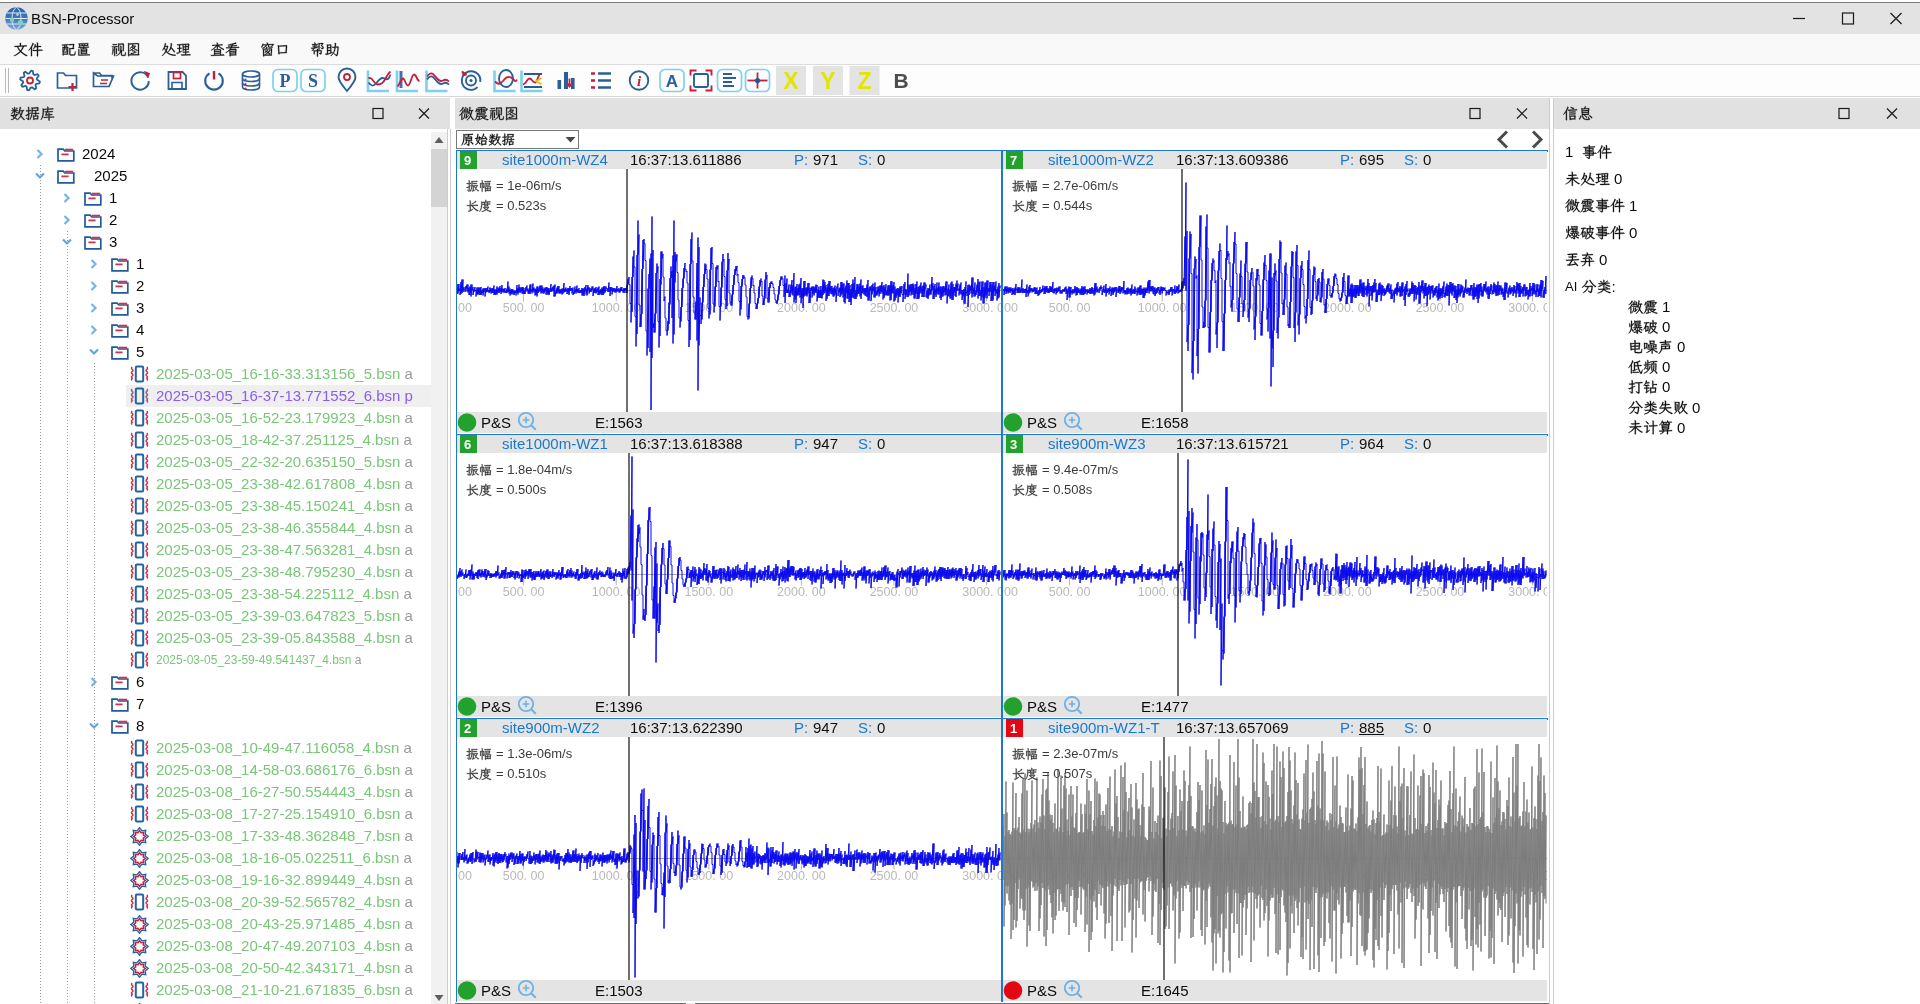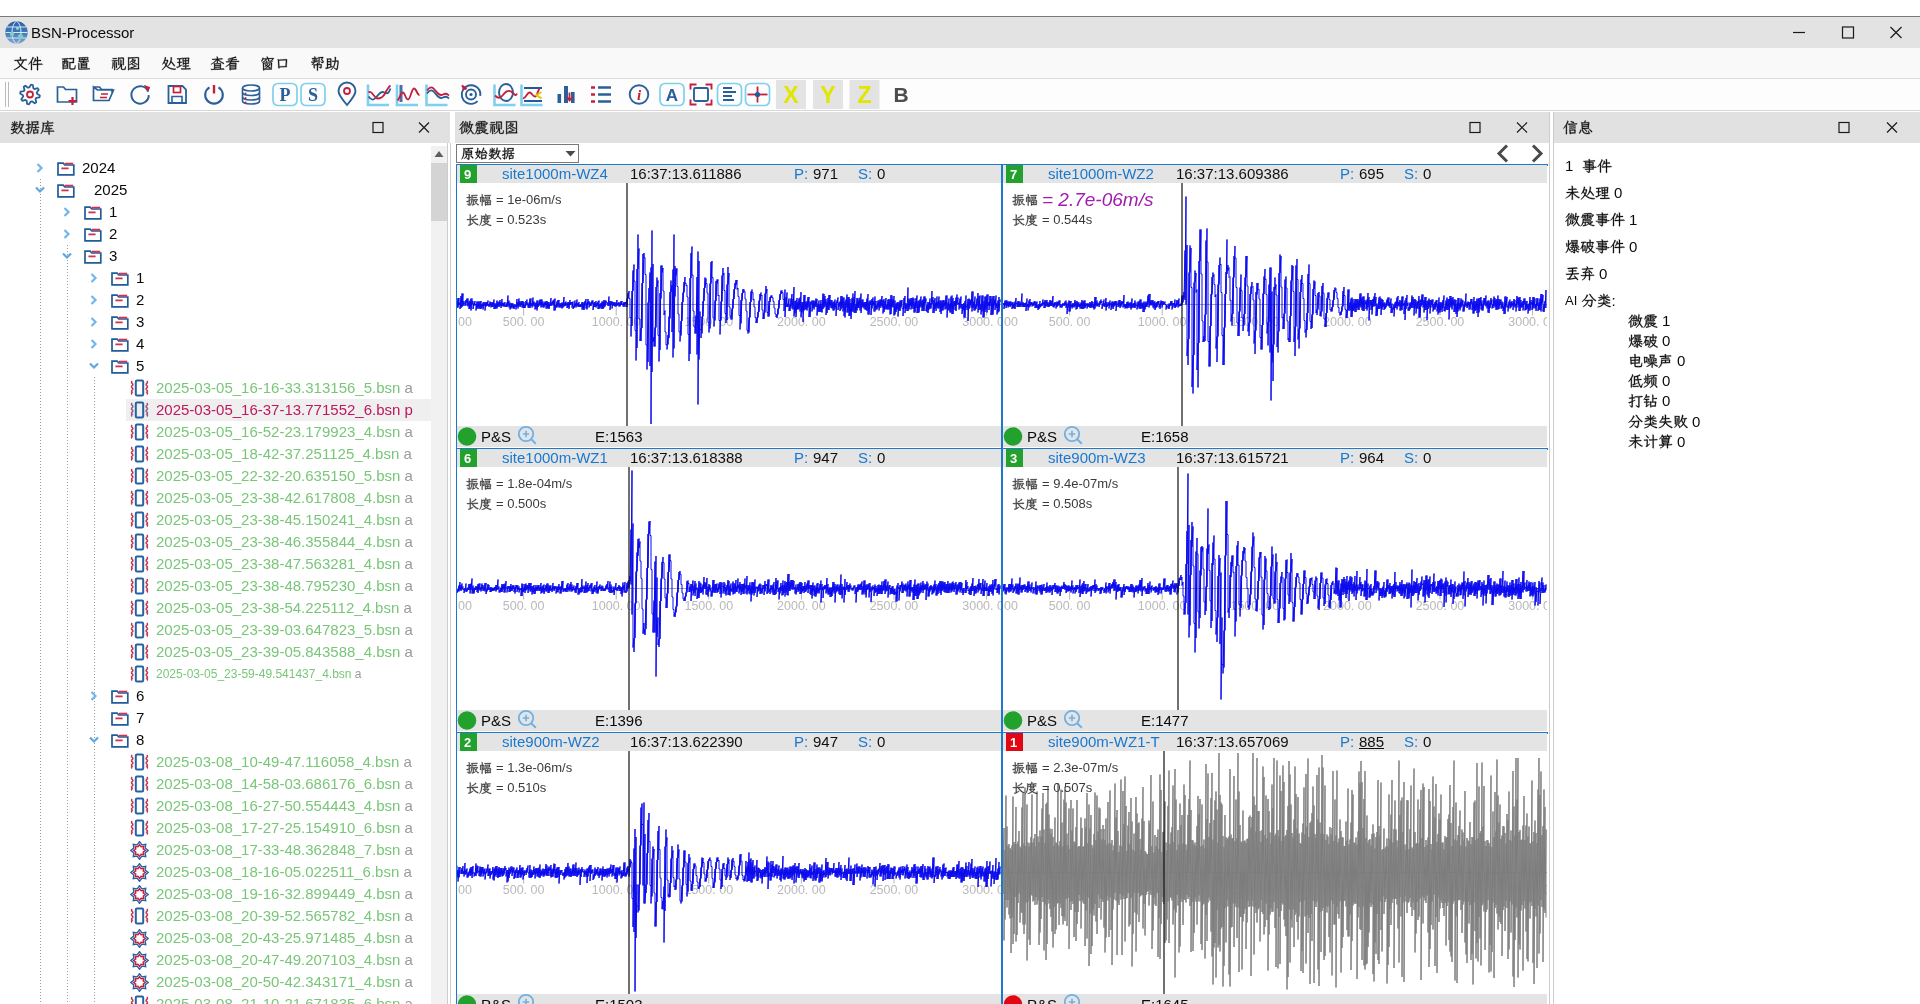--- a/index.html
+++ b/index.html
@@ -1,18 +1,18 @@
 <!DOCTYPE html>
 <html><head><meta charset="utf-8"><style>
 *{margin:0;padding:0;box-sizing:border-box}
 html,body{width:1920px;height:1004px;overflow:hidden;background:#fff;
  font-family:"Liberation Sans",sans-serif;-webkit-font-smoothing:antialiased}
 .abs{position:absolute}
 </style></head><body>
-<div class="abs" style="left:0;top:16px;width:1920px;height:752px">
+<div class="abs" style="left:0;top:2px;width:1920px;height:752px">
 
 <div class="abs" style="left:0px;top:0px;width:1920px;height:32px;background:#e3e3e3;border-top:1px solid #7a7a7a"></div>
 <svg class="abs" style="left:4px;top:4px" width="25" height="25" viewBox="0 0 25 25">
 <defs>
         <linearGradient id="gl" x1="0" y1="0" x2="0" y2="1">
 <stop offset="0" stop-color="#2a62a8"></stop>
           <stop offset="0.5" stop-color="#3f78ba"></stop>
           <stop offset="1" stop-color="#87a8d4"></stop>
         </linearGradient>
       </defs>
@@ -265,21 +265,21 @@
       <path d="M16.8 2.2q1.4 1.1 0 2.2t0 2.2 0 2.2 0 2.2 0 2.2q1.4 1.1 0 2.2" fill="none" stroke="#c6384f" stroke-width="1.5"></path>
       <rect x="5.8" y="1.6" width="7.4" height="14.8" rx="1.2" fill="none" stroke="#2363a5" stroke-width="2"></rect>
     </svg>
 <div class="abs" style="left:156px;top:362px;font-size:15px;line-height:20px;color:#79c679;white-space:pre;">2025-03-05_16-16-33.313156_5.bsn <span style="color:#9a9a9a">a</span></div>
 <div class="abs" style="left:126px;top:383px;width:307px;height:22px;background:#efefef"></div>
 <svg class="abs" style="left:130px;top:385px" width="19" height="18" viewBox="0 0 19 18">
       <path d="M2.2 2.2q-1.4 1.1 0 2.2t0 2.2-0 2.2 0 2.2 0 2.2q-1.4 1.1 0 2.2" fill="none" stroke="#9a5a86" stroke-width="1.5"></path>
       <path d="M16.8 2.2q1.4 1.1 0 2.2t0 2.2 0 2.2 0 2.2 0 2.2q1.4 1.1 0 2.2" fill="none" stroke="#9a5a86" stroke-width="1.5"></path>
       <rect x="5.8" y="1.6" width="7.4" height="14.8" rx="1.2" fill="none" stroke="#2363a5" stroke-width="2"></rect>
     </svg>
-<div class="abs" style="left:156px;top:384px;font-size:15px;line-height:20px;color:#be185d;white-space:pre;">2025-03-05_16-37-13.771552_6.bsn p</div>
+<div class="abs" style="left:156px;top:384px;font-size:15px;line-height:20px;color:#8b5cf6;white-space:pre;">2025-03-05_16-37-13.771552_6.bsn p</div>
 <svg class="abs" style="left:130px;top:407px" width="19" height="18" viewBox="0 0 19 18">
       <path d="M2.2 2.2q-1.4 1.1 0 2.2t0 2.2-0 2.2 0 2.2 0 2.2q-1.4 1.1 0 2.2" fill="none" stroke="#c6384f" stroke-width="1.5"></path>
       <path d="M16.8 2.2q1.4 1.1 0 2.2t0 2.2 0 2.2 0 2.2 0 2.2q1.4 1.1 0 2.2" fill="none" stroke="#c6384f" stroke-width="1.5"></path>
       <rect x="5.8" y="1.6" width="7.4" height="14.8" rx="1.2" fill="none" stroke="#2363a5" stroke-width="2"></rect>
     </svg>
 <div class="abs" style="left:156px;top:406px;font-size:15px;line-height:20px;color:#79c679;white-space:pre;">2025-03-05_16-52-23.179923_4.bsn <span style="color:#9a9a9a">a</span></div>
 <svg class="abs" style="left:130px;top:429px" width="19" height="18" viewBox="0 0 19 18">
       <path d="M2.2 2.2q-1.4 1.1 0 2.2t0 2.2-0 2.2 0 2.2 0 2.2q-1.4 1.1 0 2.2" fill="none" stroke="#c6384f" stroke-width="1.5"></path>
       <path d="M16.8 2.2q1.4 1.1 0 2.2t0 2.2 0 2.2 0 2.2 0 2.2q1.4 1.1 0 2.2" fill="none" stroke="#c6384f" stroke-width="1.5"></path>
       <rect x="5.8" y="1.6" width="7.4" height="14.8" rx="1.2" fill="none" stroke="#2363a5" stroke-width="2"></rect>
@@ -522,21 +522,21 @@
       <text x="251.8" y="143.0" text-anchor="middle" font-size="12.5" fill="#b9b9b9">1500. 00</text>
       <line x1="344.4" y1="121.5" x2="344.4" y2="132.5" stroke="#b4b4b4" stroke-width="1"></line>
       <text x="344.4" y="143.0" text-anchor="middle" font-size="12.5" fill="#b9b9b9">2000. 00</text>
       <line x1="437.0" y1="121.5" x2="437.0" y2="132.5" stroke="#b4b4b4" stroke-width="1"></line>
       <text x="437.0" y="143.0" text-anchor="middle" font-size="12.5" fill="#b9b9b9">2500. 00</text>
       <line x1="529.6" y1="121.5" x2="529.6" y2="132.5" stroke="#b4b4b4" stroke-width="1"></line>
       <text x="529.6" y="143.0" text-anchor="middle" font-size="12.5" fill="#b9b9b9">3000. 00</text>
       <path d="M0 120L0 122L1 120L1 126L2 117.5L2 122.5L3 117.5L3 125L4 117.5L4 123L5 118.5L5 124.5L6 118.5L6 123L7 118.5L7 124L8 118.5L8 122.5L9 119.5L9 126L10 119L10 125L11 120.5L11 125.5L12 118.5L12 126L13 115L13 121L14 119.5L14 124L15 118L15 124L16 118.5L16 124L17 118.5L17 124L18 120L18 122.5L19 110.5L19 124L20 119L20 124L21 120L21 124L22 120L22 124L23 119.5L23 128L24 115.5L24 124L25 121L25 127.5L26 117.5L26 124.5L27 116L27 123.5L28 119L28 122L29 119L29 123.5L30 120L30 123L31 118.5L31 122.5L32 118L32 125L33 119L33 125L34 118.5L34 125L35 122L35 127L36 121L36 126L37 118L37 124.5L38 121L38 123.5L39 120L39 123L40 116.5L40 121.5L41 119L41 125L42 117L42 125L43 117.5L43 123L44 117L44 123.5L45 119L45 124L46 120L46 124L47 117L47 123L48 117.5L48 123L49 118L49 123L50 113L50 124L51 120L51 124.5L52 119L52 122.5L53 119.5L53 125.5L54 118.5L54 124L55 119L55 122.5L56 117.5L56 122.5L57 117.5L57 124.5L58 121L58 124.5L59 122L59 124.5L60 120L60 122.5L61 120.5L61 123L62 118.5L62 122.5L63 117.5L63 125L64 119.5L64 131L65 121L65 124.5L66 117.5L66 128.5L67 118L67 128.5L68 118L68 124L69 121.5L69 125.5L70 120L70 124L71 120.5L71 124.5L72 117L72 123.5L73 118.5L73 126.5L74 118L74 126L75 119L75 124L76 119.5L76 124L77 121L77 125.5L78 119.5L78 125.5L79 117L79 126L80 118.5L80 126L81 117.5L81 125.5L82 117.5L82 125L83 120L83 123L84 121L84 125.5L85 120L85 124L86 121L86 124L87 119L87 125L88 119.5L88 125L89 118L89 124L90 119L90 125L91 121L91 126.5L92 114L92 125.5L93 114L93 123L94 117.5L94 123.5L95 119.5L95 122.5L96 120.5L96 124L97 118L97 121.5L98 116.5L98 120L99 118L99 126L100 120.5L100 123L101 116.5L101 123.5L102 120L102 124L103 115L103 127.5L104 119L104 124L105 120.5L105 123L106 119L106 125.5L107 117.5L107 122.5L108 120L108 127L109 118.5L109 124.5L110 118.5L110 126L111 119L111 123.5L112 118L112 122.5L113 118L113 128L114 118.5L114 122L115 120.5L115 124L116 117L116 123.5L117 117L117 125L118 118.5L118 123.5L119 118L119 121L120 118.5L120 124.5L121 112L121 124L122 121L122 125.5L123 121L123 125L124 119L124 125.5L125 118.5L125 125L126 119.5L126 123.5L127 120L127 125L128 119L128 126.5L129 115.5L129 125L130 120.5L130 124L131 120L131 125L132 117.5L132 125L133 119.5L133 123L134 122L134 126.5L135 118.5L135 124L136 118.5L136 125.5L137 116.5L137 126L138 116.5L138 125.5L139 119.5L139 125.5L140 120L140 129L141 118.5L141 129L142 119.5L142 126.5L143 118.5L143 124L144 119.5L144 124L145 112.5L145 121.5L146 111L146 124.5L147 111L147 122.5L148 117L148 122L149 117.5L149 122.5L150 117L150 124.5L151 118.5L151 125.5L152 118.5L152 127L153 120L153 125L154 119L154 124L155 118L155 121.5L156 118L156 124.5L157 120.5L157 126L158 117.5L158 122L159 118L159 124.5L160 118L160 122L161 119L161 121.5L162 118.5L162 121.5L163 121.5L163 126.5L164 121.5L164 124L165 123L165 125.5L166 120.5L166 126L167 120.5L167 123L168 118L168 122.5L169 118L169 126.5L170 120L170 122.5L171 120L171 124.5L172 116.5L172 125L173 120.5L173 124L174 117L174 122.5L175 117.5L175 124.5L176 115.5L176 123.5L177 121L177 123L178 120.5L178 123L179 112.5L179 121.5L180 112.5L180 119.5L181 109L181 115.5L182 67.5L182 117L183 13.5L183 121.5L184 62L184 173L185 156L185 182L186 89.5L186 156L187 62.5L187 89.5L188 65L188 104.5L189 104.5L189 204L190 172L190 210.5L191 99.5L191 172L192 87.5L192 99.5L193 90L193 109.5L194 106.5L194 187L195 160L195 204.5L196 78L196 160L197 46.5L197 78L198 46.5L198 91L199 91L199 138L200 138L200 159L201 153L201 159L202 131.5L202 158L203 57.5L203 131.5L204 45.5L204 79L205 79L205 158.5L206 158.5L206 183.5L207 143L207 183.5L208 111L208 143L209 94L209 111.5L210 89.5L210 94L211 91.5L211 101.5L212 101.5L212 114L213 111.5L213 165.5L214 153.5L214 179L215 101.5L215 153.5L216 82L216 101.5L217 74.5L217 82L218 81L218 109.5L219 109.5L219 152.5L220 152.5L220 182L221 144.5L221 182L222 111L222 144.5L223 89L223 111L224 56.5L224 91L225 82L225 87.5L226 84.5L226 94.5L227 93.5L227 117.5L228 117L228 138.5L229 131L229 142.5L230 94.5L230 131L231 73L231 94.5L232 63L232 75L233 75L233 104.5L234 104.5L234 140L235 140L235 153L236 128.5L236 153L237 104.5L237 128.5L238 91.5L238 107.5L239 107.5L239 135L240 135L240 148L241 131L241 142.5L242 94.5L242 131L243 73L243 94.5L244 73L244 103L245 103L245 148.5L246 139.5L246 153L247 111L247 139.5L248 103.5L248 111L249 99L249 104.5L250 103.5L250 117L251 117L251 160.5L252 147.5L252 171L253 109L253 147.5L254 100L254 111.5L255 100L255 106.5L256 106L256 116L257 116L257 154.5L258 154.5L258 166.5L259 142L259 166.5L260 110.5L260 142L261 93.5L261 111L262 86L262 96.5L263 96L263 111.5L264 111.5L264 150.5L265 139L265 162.5L266 101.5L266 139L267 84.5L267 169.5L268 84.5L268 217.5L269 108.5L269 179.5L270 161.5L270 198L271 104L271 161.5L272 94.5L272 106.5L273 101.5L273 112L274 112L274 164L275 148.5L275 169.5L276 90L276 148.5L277 71.5L277 90L278 73L278 104L279 104L279 135L280 134.5L280 146L281 130.5L281 146L282 96.5L282 130.5L283 93.5L283 105L284 105L284 138L285 138L285 157L286 155L286 159L287 133L287 159L288 97.5L288 133L289 82L289 97.5L290 83L290 108.5L291 108.5L291 159L292 143.5L292 173L293 82.5L293 143.5L294 76L294 96.5L295 96.5L295 156.5L296 145.5L296 165.5L297 109L297 145.5L298 96.5L298 109L299 92L299 100.5L300 100.5L300 115.5L301 115.5L301 137.5L302 137.5L302 149.5L303 146.5L303 154.5L304 130L304 147L305 91L305 130L306 81.5L306 100.5L307 100.5L307 138.5L308 138.5L308 146L309 131.5L309 145L310 106L310 131.5L311 97.5L311 106L312 98.5L312 112.5L313 112.5L313 130L314 126.5L314 132L315 110L315 126.5L316 109L316 113L317 113L317 133L318 128.5L318 133.5L319 103L319 128.5L320 100L320 110L321 110L321 136L322 136L322 144L323 130L323 144L324 115L324 130L325 109.5L325 115L326 109.5L326 116.5L327 116.5L327 127L328 126.5L328 128.5L329 124L329 128.5L330 117L330 124L331 107L331 117L332 104.5L332 107.5L333 105.5L333 109.5L334 109.5L334 115.5L335 115.5L335 124.5L336 124.5L336 130L337 130L337 132.5L338 128.5L338 132L339 123.5L339 128.5L340 108L340 123.5L341 104L341 112.5L342 112.5L342 126.5L343 126.5L343 135L344 127L344 135L345 106.5L345 127.5L346 106.5L346 127.5L347 119.5L347 127.5L348 115.5L348 134L349 114.5L349 134L350 116L350 128L351 119.5L351 127.5L352 116L352 129L353 116.5L353 129L354 116L354 125L355 116L355 127L356 117.5L356 127L357 110.5L357 123.5L358 110.5L358 124.5L359 114.5L359 127L360 113.5L360 128L361 113.5L361 128L362 117L362 121L363 118.5L363 126L364 116.5L364 127.5L365 110L365 124.5L366 114L366 137.5L367 117L367 122.5L368 117L368 127L369 117L369 131.5L370 116L370 123.5L371 113.5L371 123.5L372 110L372 123L373 114L373 133L374 120.5L374 133L375 122.5L375 126L376 114.5L376 126L377 113.5L377 125.5L378 115.5L378 132L379 116L379 126.5L380 117L380 124L381 119.5L381 127L382 119.5L382 126L383 121L383 124.5L384 116.5L384 122L385 114.5L385 123L386 114.5L386 123.5L387 119L387 125L388 115.5L388 130L389 120.5L389 130L390 124.5L390 126.5L391 121.5L391 133.5L392 119.5L392 124.5L393 118.5L393 125L394 114.5L394 126.5L395 113L395 123L396 119L396 123.5L397 117L397 127.5L398 118L398 127.5L399 113.5L399 127L400 113.5L400 123L401 120L401 131L402 117.5L402 137L403 115L403 126L404 112L404 123L405 119.5L405 127.5L406 124L406 128L407 119.5L407 126.5L408 119.5L408 125L409 112.5L409 124.5L410 114L410 125L411 116L411 132.5L412 116L412 125.5L413 117L413 130.5L414 119L414 125L415 118L415 126L416 113L416 134.5L417 116.5L417 134.5L418 117L418 123.5L419 111.5L419 122L420 111.5L420 124.5L421 117L421 129.5L422 114L422 127L423 114L423 127L424 118L424 137L425 117.5L425 126L426 115.5L426 124.5L427 117L427 130.5L428 117L428 122L429 116.5L429 124.5L430 116.5L430 128.5L431 121L431 126.5L432 119L432 126.5L433 117.5L433 124L434 117L434 128.5L435 120.5L435 131.5L436 114.5L436 129.5L437 119L437 129.5L438 119.5L438 127L439 119.5L439 129L440 117L440 125L441 112.5L441 128L442 123.5L442 128.5L443 117.5L443 126.5L444 114.5L444 127L445 116L445 127L446 116L446 136.5L447 113L447 123.5L448 113L448 124.5L449 115L449 126.5L450 114L450 122.5L451 116.5L451 129L452 116.5L452 129L453 117L453 131L454 120.5L454 134L455 115L455 128.5L456 115L456 126L457 119.5L457 127.5L458 115.5L458 124.5L459 116.5L459 123L460 117.5L460 128.5L461 121.5L461 128.5L462 118.5L462 123.5L463 110.5L463 123.5L464 119.5L464 125L465 118.5L465 123.5L466 119L466 126.5L467 119L467 126.5L468 116L468 121L469 116L469 127L470 118.5L470 130.5L471 114L471 130.5L472 118L472 128L473 118.5L473 127L474 115.5L474 130L475 116L475 134L476 115L476 129.5L477 115L477 123L478 114L478 126.5L479 117.5L479 127.5L480 120.5L480 127.5L481 115L481 121L482 115L482 122.5L483 112.5L483 123.5L484 118.5L484 125.5L485 117.5L485 129.5L486 117.5L486 130L487 119.5L487 125L488 115L488 121.5L489 116.5L489 125.5L490 121L490 125L491 113.5L491 123L492 115L492 124.5L493 116.5L493 127L494 116L494 126.5L495 112.5L495 126.5L496 116L496 126L497 116.5L497 122L498 116.5L498 125.5L499 118.5L499 125.5L500 119.5L500 128L501 122.5L501 131L502 113.5L502 131L503 113.5L503 123.5L504 114L504 124.5L505 122.5L505 128.5L506 118.5L506 123.5L507 116.5L507 125.5L508 119L508 124.5L509 118L509 123L510 119.5L510 127L511 116L511 123.5L512 117L512 124.5L513 120.5L513 128.5L514 113L514 121.5L515 114.5L515 124.5L516 114.5L516 128L517 114L517 128L518 117L518 124.5L519 119.5L519 124.5L520 118L520 127.5L521 115.5L521 121.5L522 115.5L522 127.5L523 118L523 127L524 118L524 126L525 121L525 130.5L526 120.5L526 127.5L527 114L527 127.5L528 117L528 121.5L529 119L529 127L530 114L530 125.5L531 114L531 124.5L532 115.5L532 125.5L533 121L533 128L534 115L534 123L535 115.5L535 128L536 119.5L536 127L537 115.5L537 127L538 111L538 128.5L539 111L539 120.5L540 112L540 128.5L541 121.5L541 129L542 118L542 125L543 107L543 125" fill="none" stroke="#0808ee" stroke-width="1"></path>
       <line x1="179" y1="0" x2="179" y2="243" stroke="#111" stroke-width="1.2"></line>
     </svg>
-<div class="abs" style="left:1042px;top:174px;font-size:19px;line-height:20px;color:#a21caf;white-space:pre;font-style:italic;">= 2.7e-06m/s</div>
+<div class="abs" style="left:1042px;top:174px;font-size:13px;line-height:20px;color:#404040;white-space:pre;">= 2.7e-06m/s</div>
 <div class="abs" style="left:1042px;top:194px;font-size:13px;line-height:20px;color:#3a3a3a;white-space:pre;">= 0.544s</div>
 <div class="abs" style="left:1003px;top:410px;width:544px;height:21px;background:#e4e4e4"></div>
 <svg class="abs" style="left:1003px;top:410px" width="22" height="21" viewBox="0 0 22 21">
       <circle cx="10" cy="10.5" r="9.3" fill="#22a12c"></circle>
     </svg>
 <div class="abs" style="left:1027px;top:410.5px;font-size:15px;line-height:20px;color:#0a0a0a;white-space:pre;">P&amp;S</div>
 <svg class="abs" style="left:1061px;top:408px" width="26" height="26" viewBox="0 0 26 26">
       <circle cx="11" cy="10" r="7.2" fill="none" stroke="#6db1e8" stroke-width="1.8"></circle>
       <path d="M11 6.8v6.4M7.8 10h6.4" stroke="#6db1e8" stroke-width="1.6"></path>
       <path d="M16.2 15.2l4.6 4.6" stroke="#6db1e8" stroke-width="2"></path>

